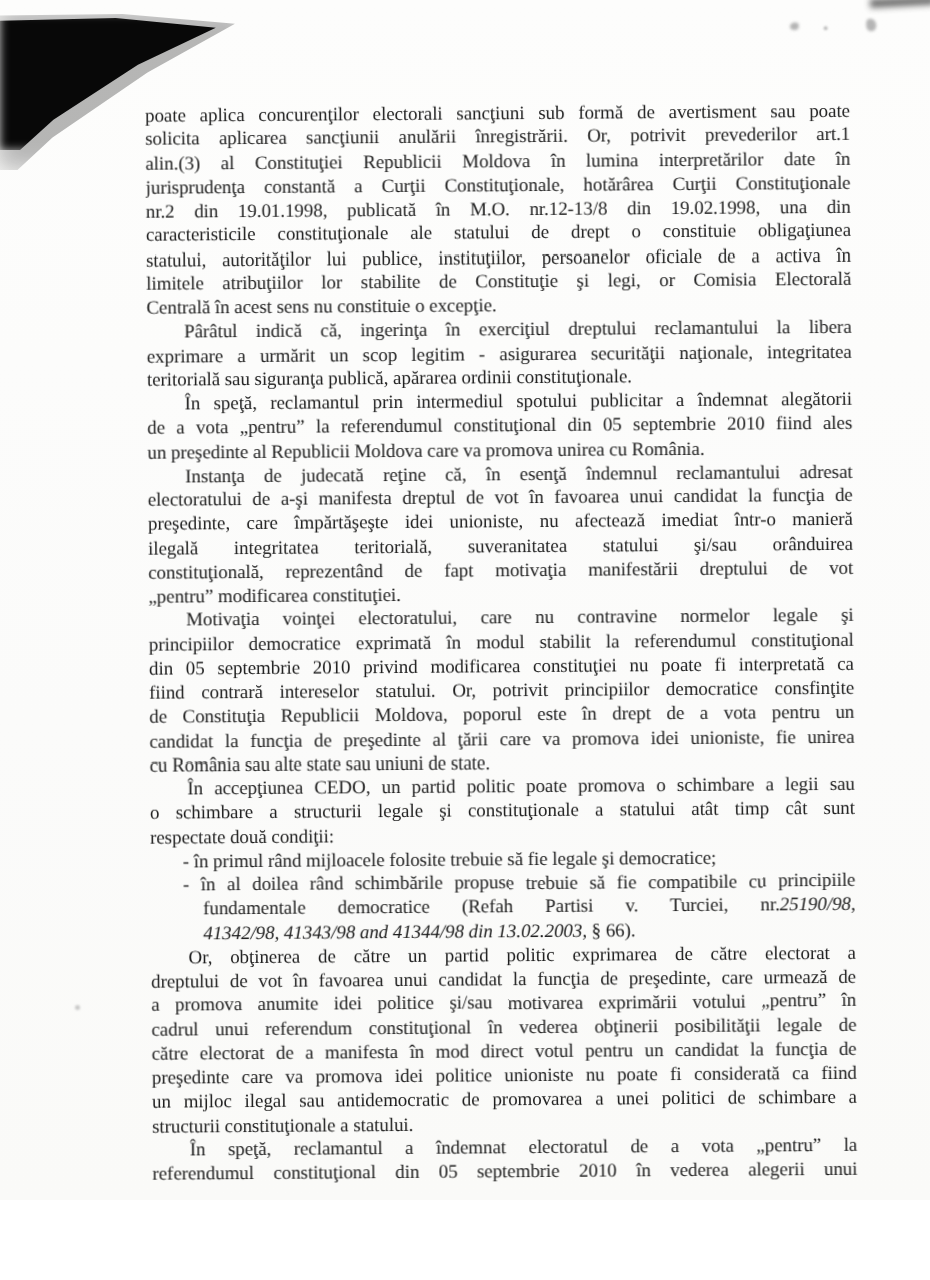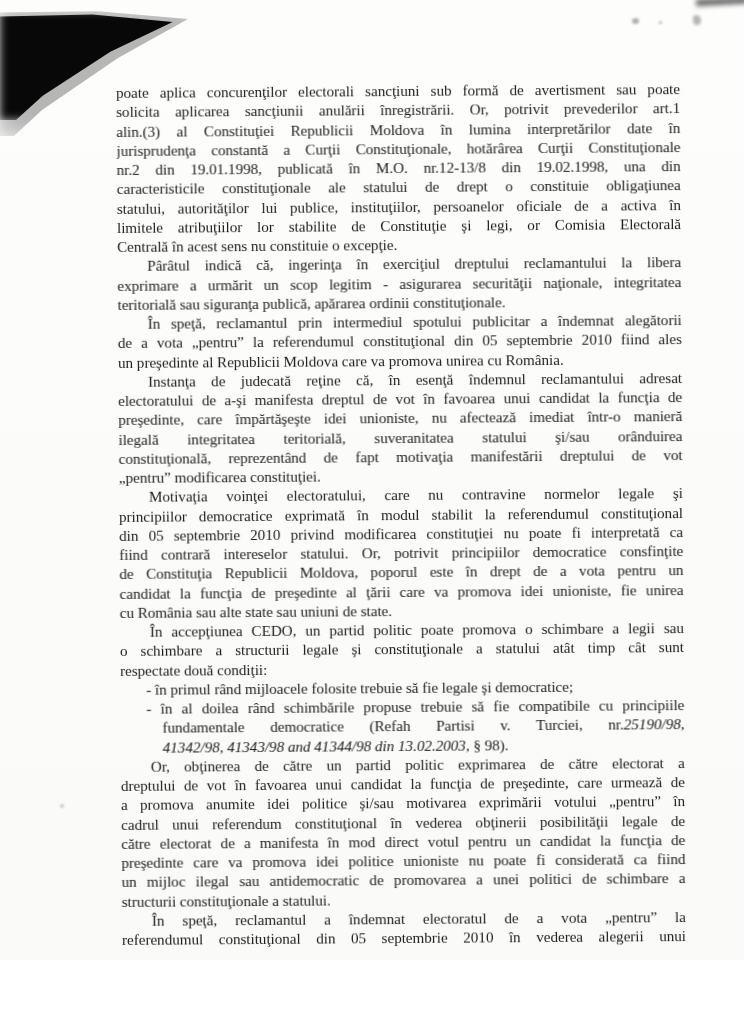--- a/index.html
+++ b/index.html
@@ -111,21 +111,21 @@
         <div class="line ti-30">În accepţiunea CEDO, un partid politic poate promova o schimbare a legii sau</div>
         <div class="line">o schimbare a structurii legale şi constituţionale a statului atât timp cât sunt</div>
         <div class="line ll">respectate două condiţii:</div>
       </div>
       <div class="para">
         <div class="line ti-26 ll">- în primul rând mijloacele folosite trebuie să fie legale şi democratice;</div>
       </div>
       <div class="para">
         <div class="line ti-26">- în al doilea rând schimbările propuse trebuie să fie compatibile cu principiile</div>
         <div class="line pl-42"><span>fundamentale democratice (Refah Partisi v. Turciei, nr.</span><span class="it">25190/98,</span></div>
-        <div class="line pl-42 ll"><span class="it">41342/98, 41343/98 and 41344/98 din 13.02.2003,</span><span> § 98).</span></div>
+        <div class="line pl-42 ll"><span class="it">41342/98, 41343/98 and 41344/98 din 13.02.2003,</span><span> § 66).</span></div>
       </div>
       <div class="para">
         <div class="line ti-30">Or, obţinerea de către un partid politic exprimarea de către electorat a</div>
         <div class="line">dreptului de vot în favoarea unui candidat la funcţia de preşedinte, care urmează de</div>
         <div class="line">a promova anumite idei politice şi/sau motivarea exprimării votului „pentru” în</div>
         <div class="line">cadrul unui referendum constituţional în vederea obţinerii posibilităţii legale de</div>
         <div class="line">către electorat de a manifesta în mod direct votul pentru un candidat la funcţia de</div>
         <div class="line">preşedinte care va promova idei politice unioniste nu poate fi considerată ca fiind</div>
         <div class="line">un mijloc ilegal sau antidemocratic de promovarea a unei politici de schimbare a</div>
         <div class="line ll">structurii constituţionale a statului.</div>

